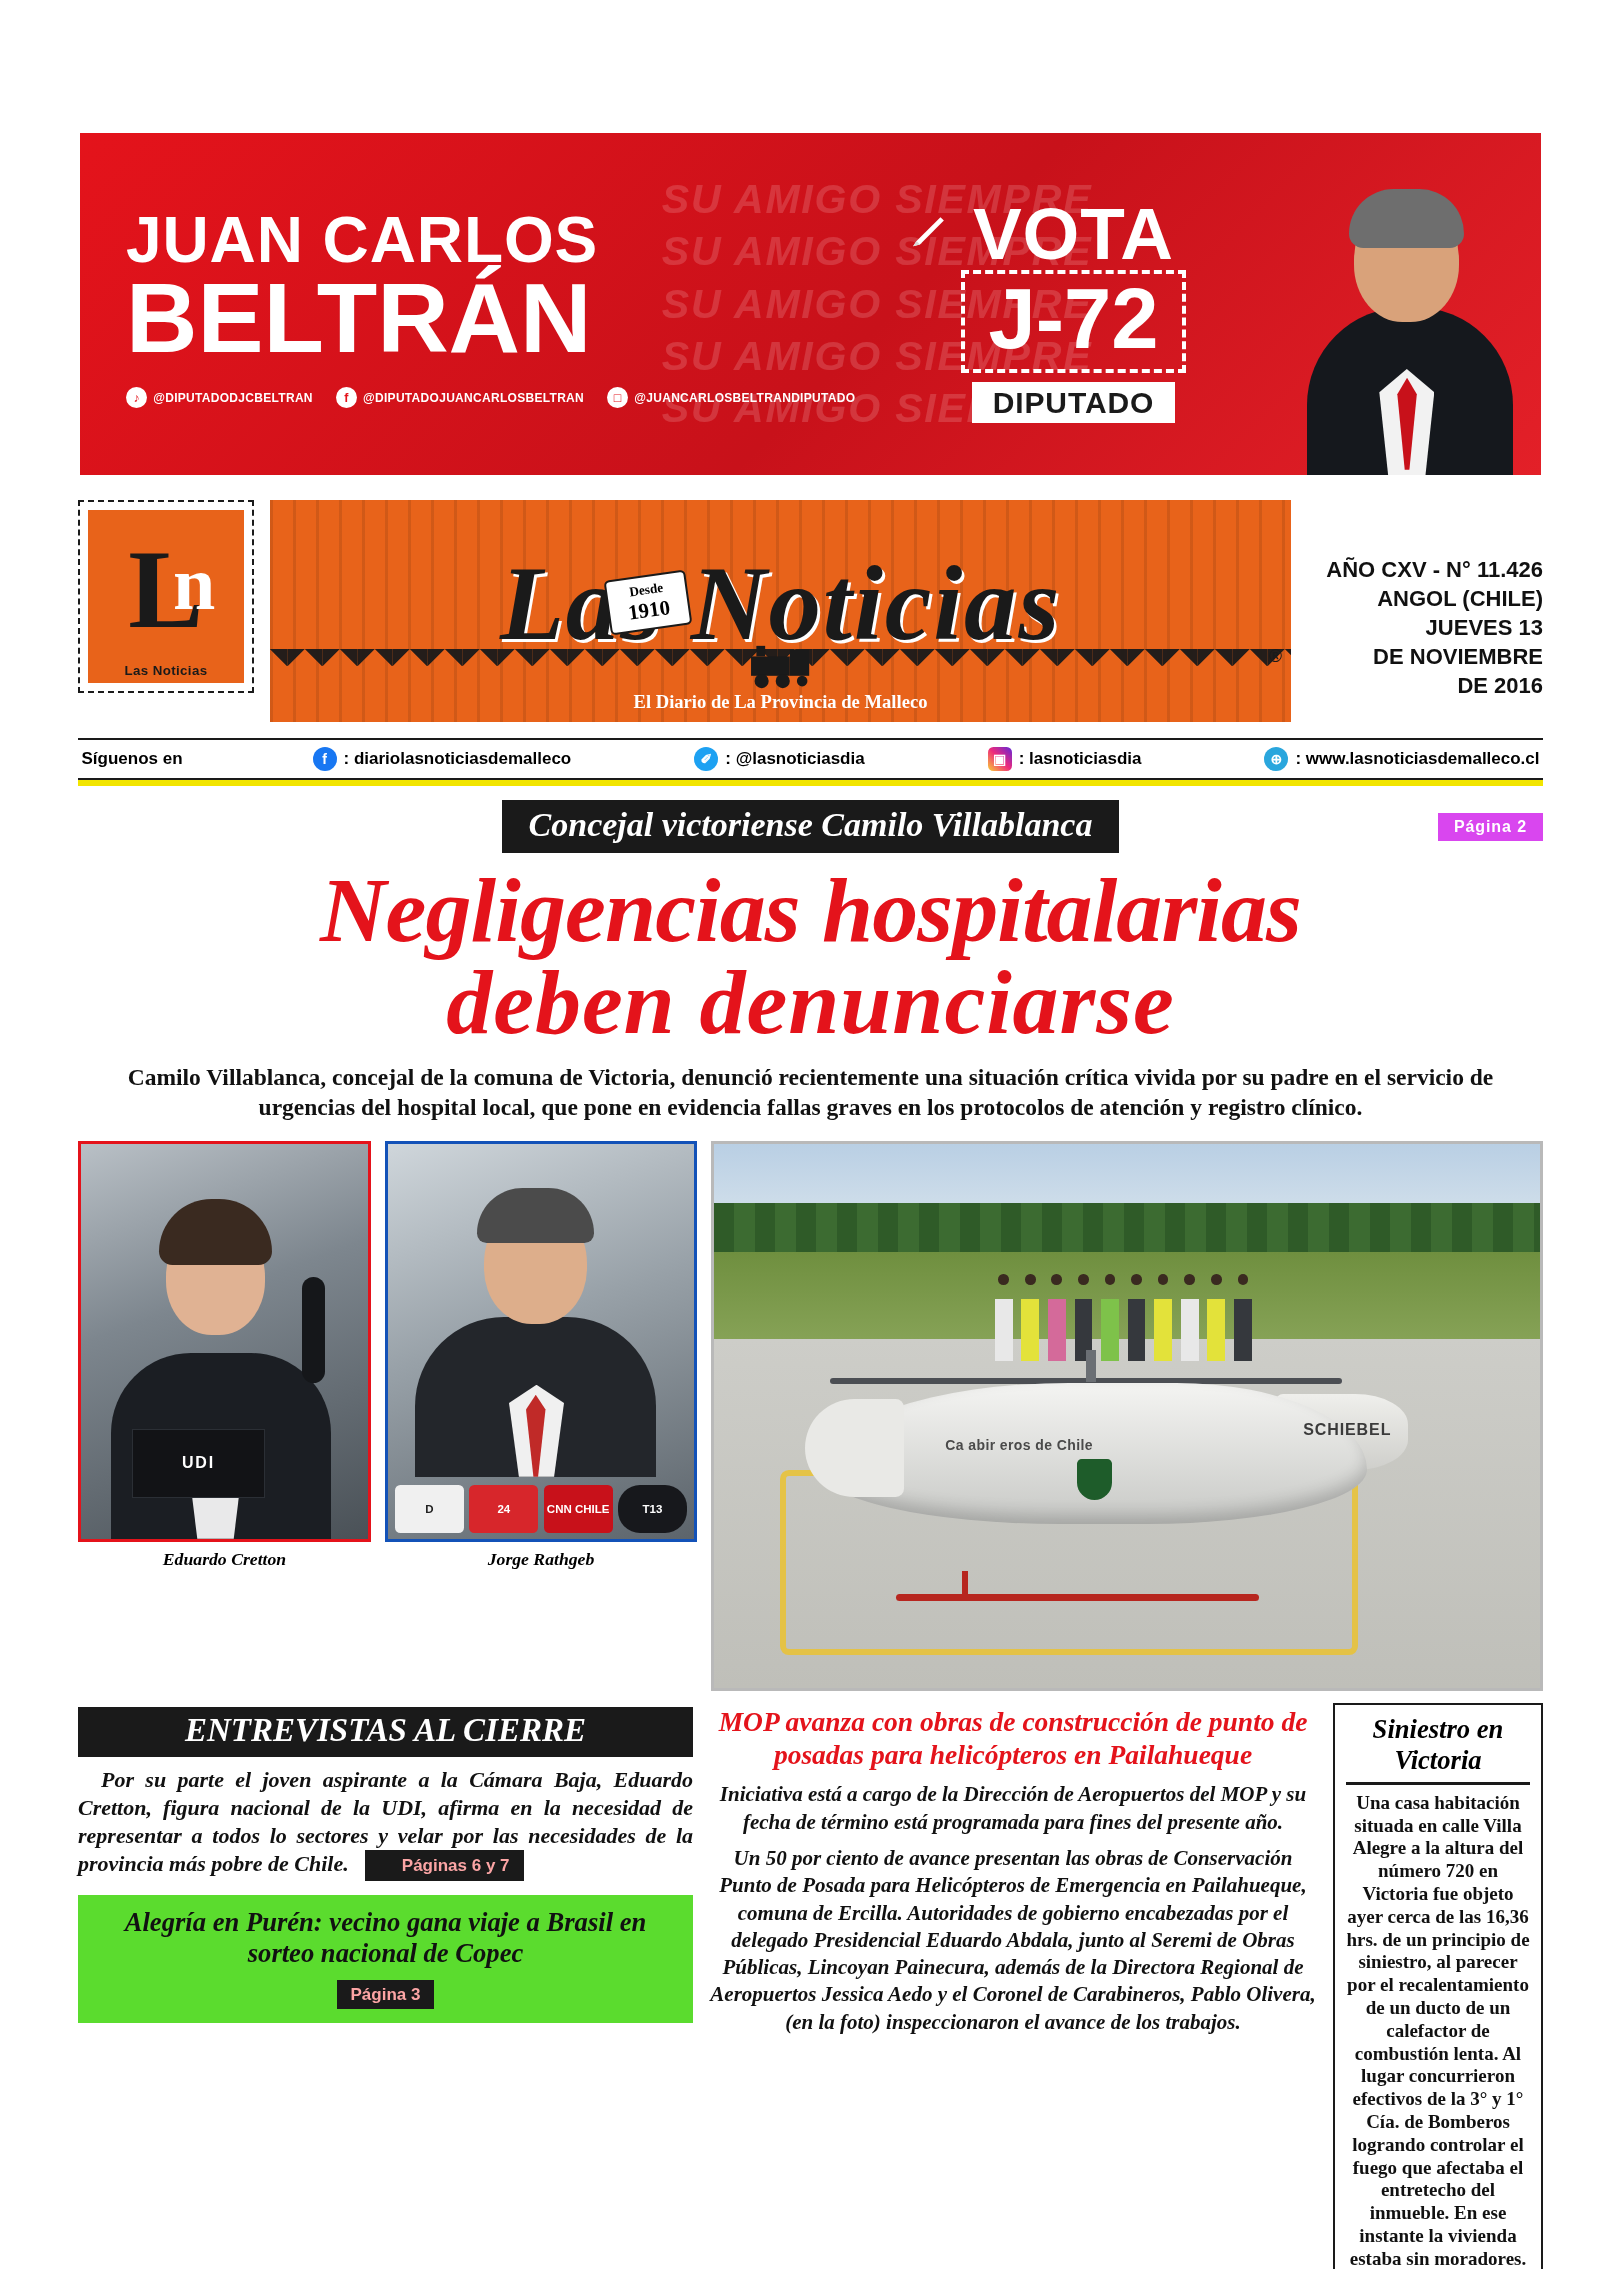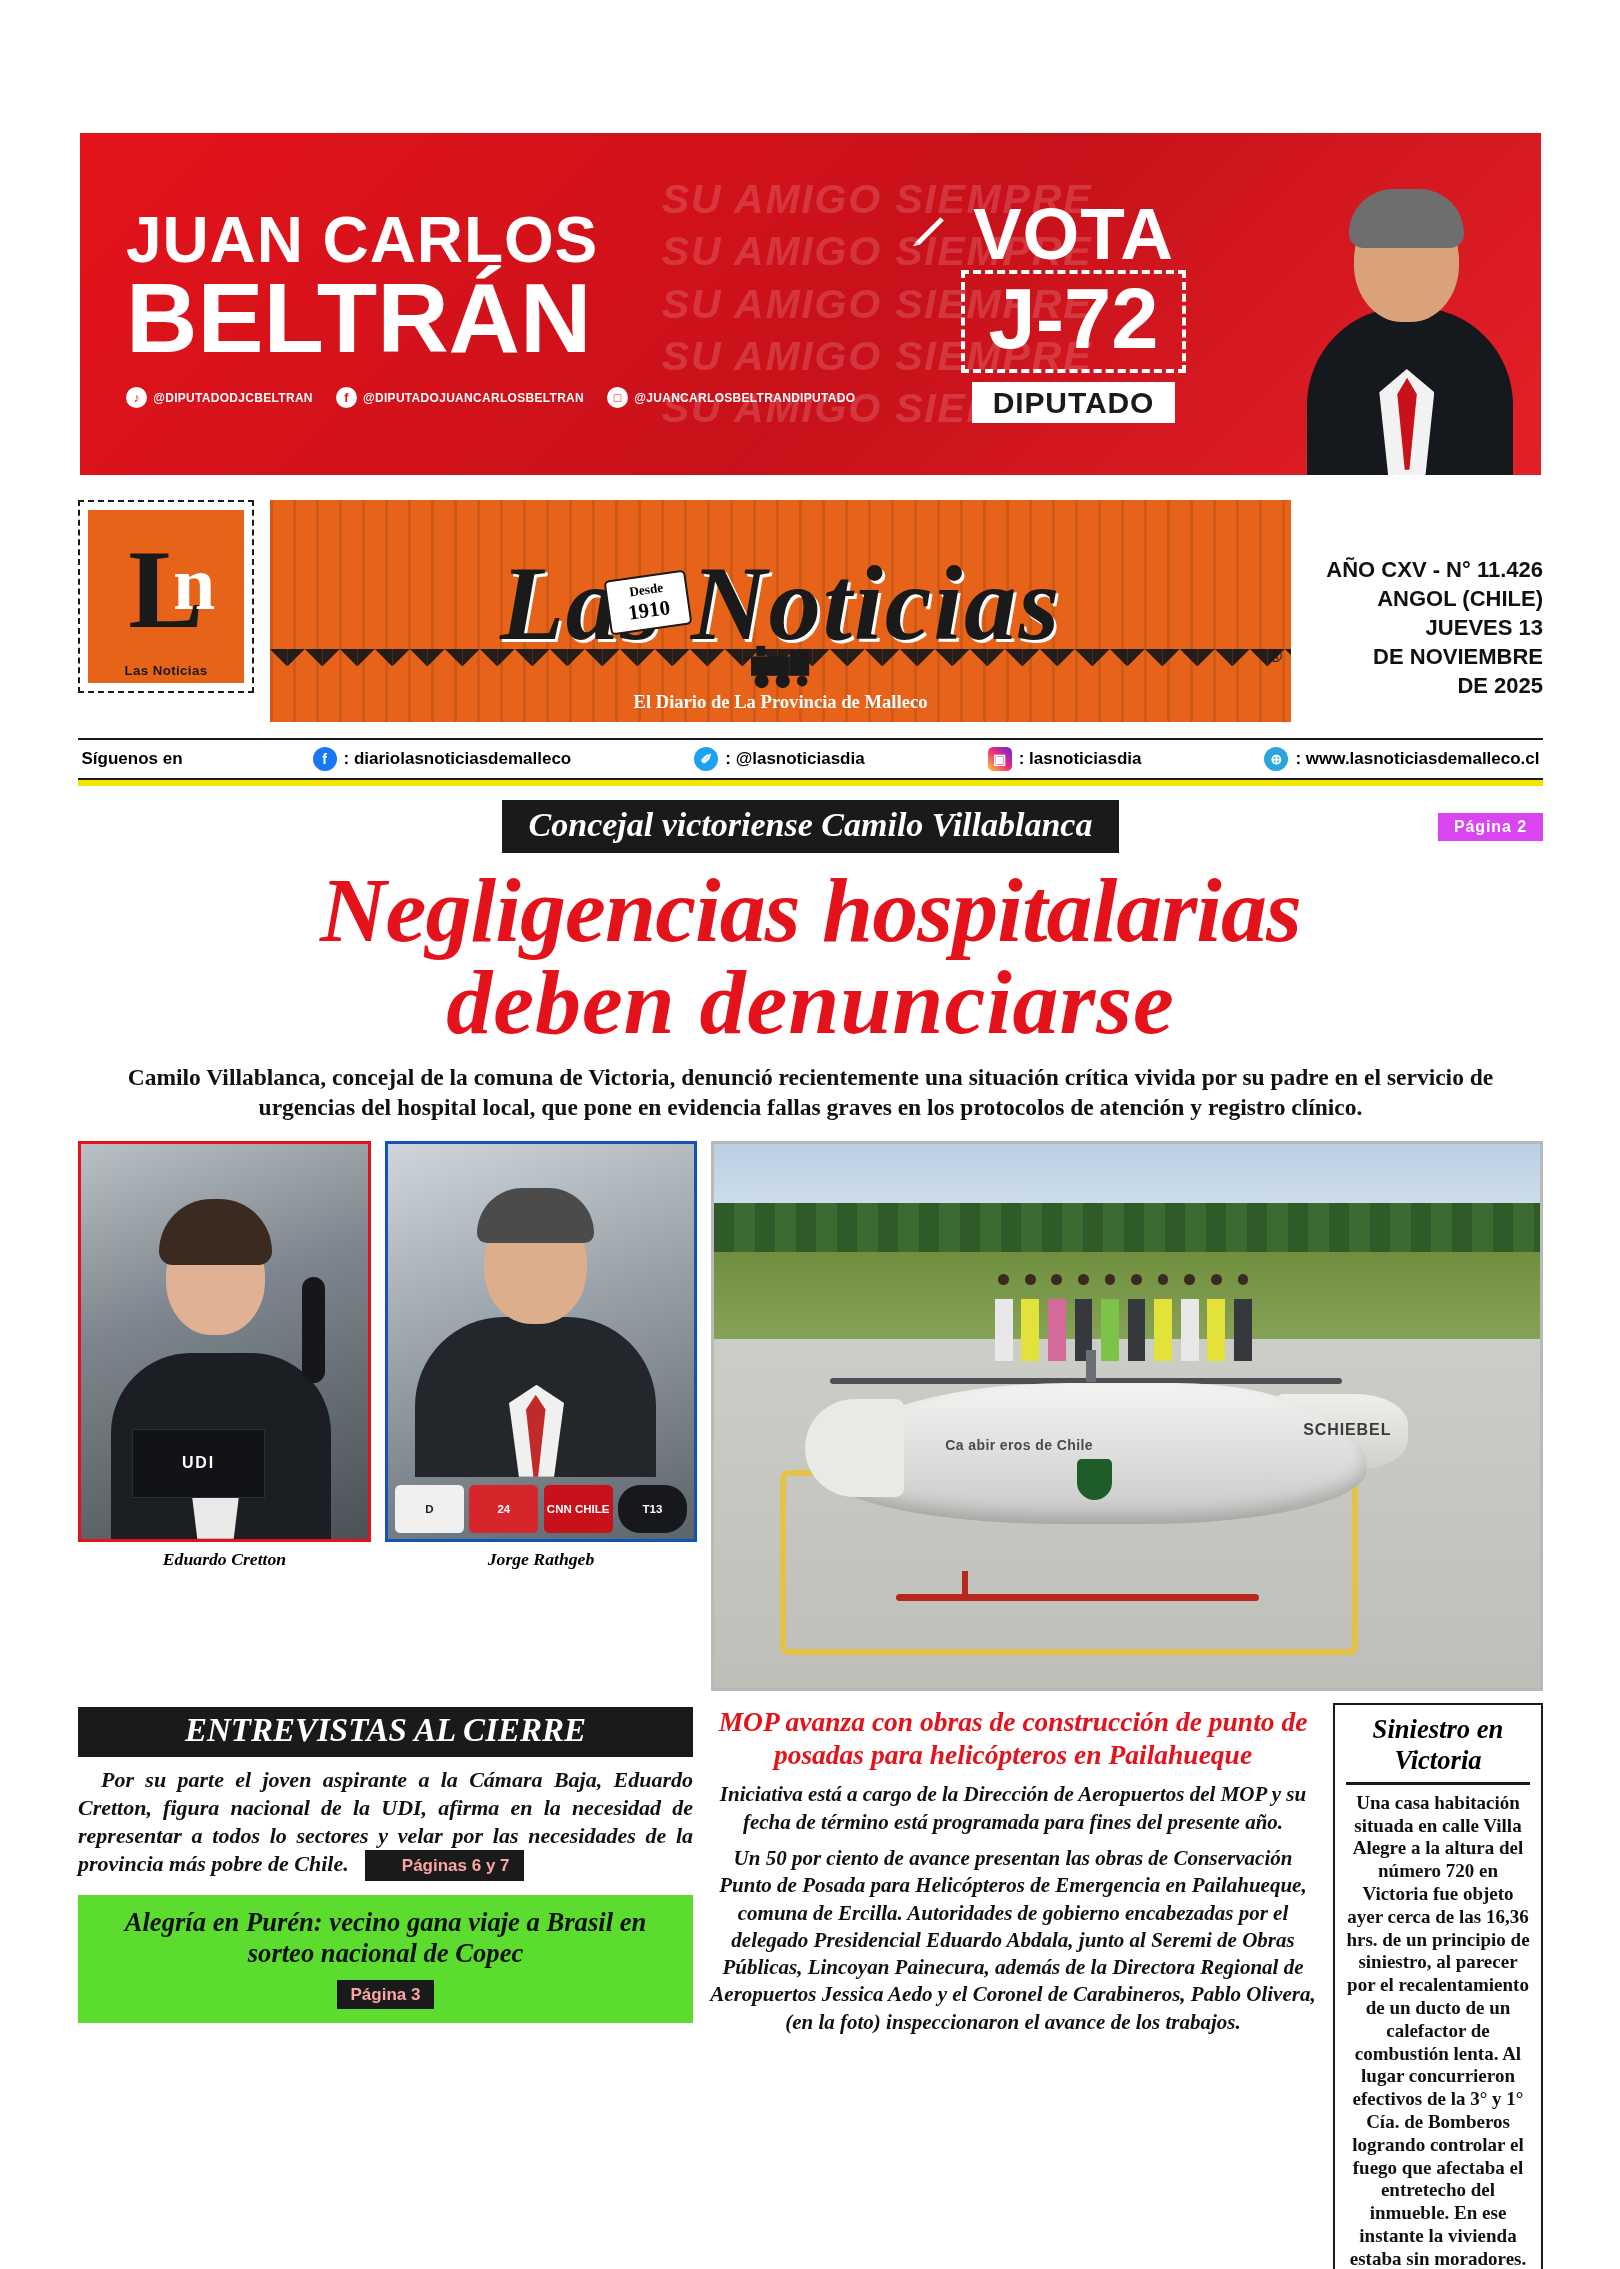--- a/index.html
+++ b/index.html
@@ -452,21 +452,21 @@
       </svg>
       <span class="reg">®</span>
       <div class="logo-sub">El Diario de La Provincia de Malleco</div>
     </div>
 
     <div class="issue-info">
       <div>AÑO CXV - N° 11.426</div>
       <div>ANGOL (CHILE)</div>
       <div>JUEVES 13</div>
       <div>DE NOVIEMBRE</div>
-      <div>DE 2025</div>
+      <div>DE 2016</div>
     </div>
   </div>
 
   <div class="social-strip">
     <span class="follow">Síguenos en</span>
     <span class="sp"></span>
     <span class="item">
       <span class="badge fb">f</span>
       <span>: diariolasnoticiasdemalleco</span>
     </span>

